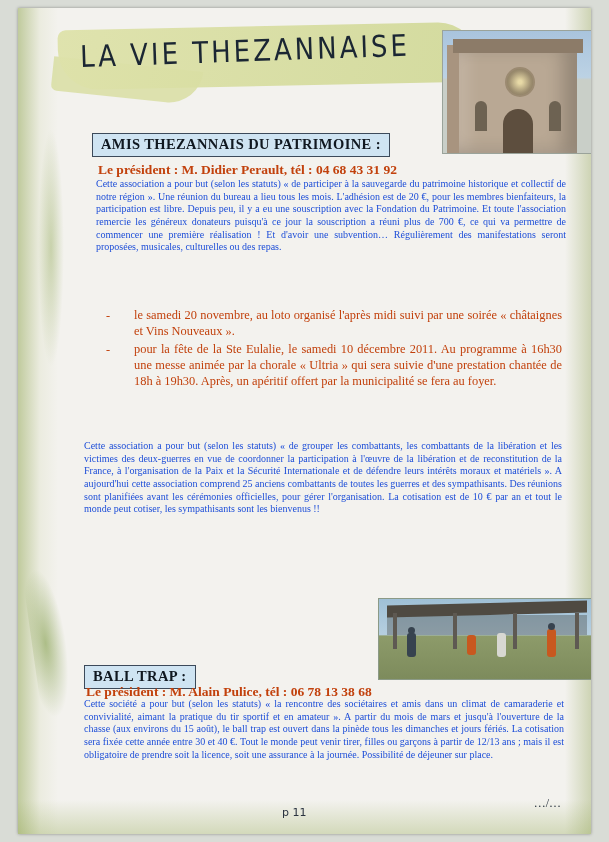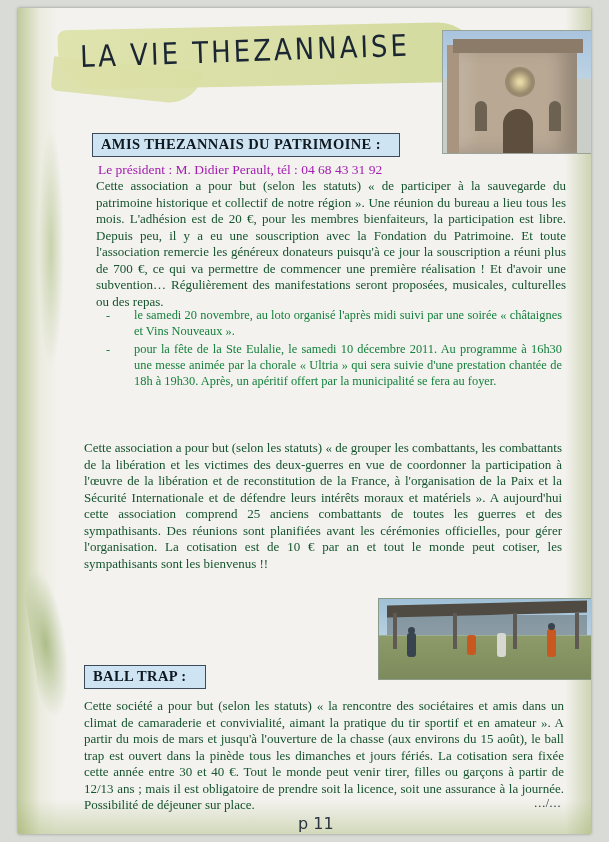--- a/index.html
+++ b/index.html
@@ -143,68 +143,68 @@
     left: 4px; top: 14px;
     width: 22px; height: 108px;
     background: #a8947f;
   }
 
   
   .sec-head {
     position: absolute;
     background: #cfe4f2;
     border: 1px solid #3c4a5a;
-    padding: 2px 18px 3px 8px;
+    padding: 2px 8px 3px 8px;
     font-family: "Liberation Serif", serif;
     font-weight: bold;
     font-size: 14.5px;
     color: #101820;
     letter-spacing: 0.4px;
     white-space: nowrap;
   }
   #sec-patrimoine { left: 74px; top: 125px; }
   #sec-combattants { left: 62px; top: 388px; }
   #sec-balltrap { left: 66px; top: 643px; margin-top: 14px; }
 
   .president {
     position: absolute;
-    font-weight: normal;
+    font-weight: bold;
     font-size: 13.5px;
-    color: #a21caf;
+    color: #c2410c;
     white-space: nowrap;
   }
   #pres-1 { left: 80px; top: 154px; }
   #pres-2 { left: 68px; top: 418px; }
   #pres-3 { left: 68px; top: 676px; }
 
   .body-text {
     position: absolute;
-    font-size: 13px;
+    font-size: 10px;
     line-height: 1.27;
-    color: #14532d;
+    color: #1d4ed8;
     text-align: justify;
   }
   #body-1 { left: 78px; top: 170px; width: 470px; }
   #body-2 { left: 66px; top: 432px; width: 478px; }
   #body-3 { left: 66px; top: 690px; width: 480px; }
 
   .list-intro {
     position: absolute;
     left: 68px; top: 286px;
     width: 470px;
     font-size: 12.4px;
     color: #18222e;
   }
   .bullets {
     position: absolute;
     left: 82px; top: 300px;
     width: 462px;
     font-size: 12.4px;
     line-height: 1.28;
-    color: #15803d;
+    color: #c2410c;
     margin: 0;
     padding: 0;
     list-style: none;
   }
   .bullets li {
     position: relative;
     padding-left: 34px;
     margin-bottom: 2px;
     text-align: justify;
   }
@@ -251,25 +251,24 @@
   }
   .person.orange { background: #c8581f; }
   .person.white { background: #d8d8d2; }
   .person.head {
     border-radius: 50%;
     width: 7px; height: 7px;
   }
 
   .page-number {
     position: absolute;
-    left: 280px; top: 798px;
-    font-size: 16px;
+    left: 264px; top: 798px;
+    font-size: 11px;
     color: #2a3340;
     font-family: "DejaVu Sans", sans-serif;
-    margin-top: 8px;
   }
   .cont-mark {
     position: absolute;
     right: 30px; top: 788px;
     font-size: 12px;
     color: #1d2835;
   }
 </style>
 </head>
 <body>
@@ -315,17 +314,18 @@
     <div class="shed-post" style="left:196px"></div>
     <div class="person" style="left:28px; top:34px"></div>
     <div class="person head" style="left:29px; top:28px"></div>
     <div class="person orange" style="left:88px; top:36px; height:20px"></div>
     <div class="person white" style="left:118px; top:34px"></div>
     <div class="person orange" style="left:168px; top:30px; height:28px"></div>
     <div class="person head" style="left:169px; top:24px"></div>
   </div>
 
   <div class="sec-head" id="sec-balltrap">BALL TRAP :</div>
+  <div class="president" id="pres-3">Le président : M. Alain Pulice, tél : 06 78 13 38 68</div>
   <div class="body-text" id="body-3">Cette société a pour but (selon les statuts) « la rencontre des sociétaires et amis dans un climat de camaraderie et convivialité, aimant la pratique du tir sportif et en amateur ». A partir du mois de mars et jusqu'à l'ouverture de la chasse (aux environs du 15 août), le ball trap est ouvert dans la pinède tous les dimanches et jours fériés. La cotisation sera fixée cette année entre 30 et 40 €. Tout le monde peut venir tirer, filles ou garçons à partir de 12/13 ans ; mais il est obligatoire de prendre soit la licence, soit une assurance à la journée. Possibilité de déjeuner sur place.</div>
 
   <div class="page-number">p 11</div>
   <div class="cont-mark">…/…</div>
 </div>
 
 </body></html>

